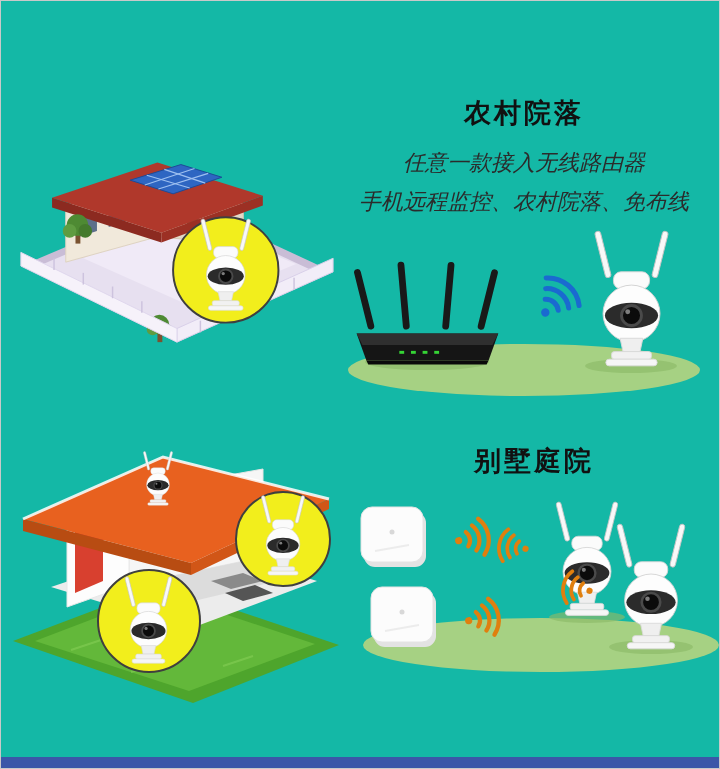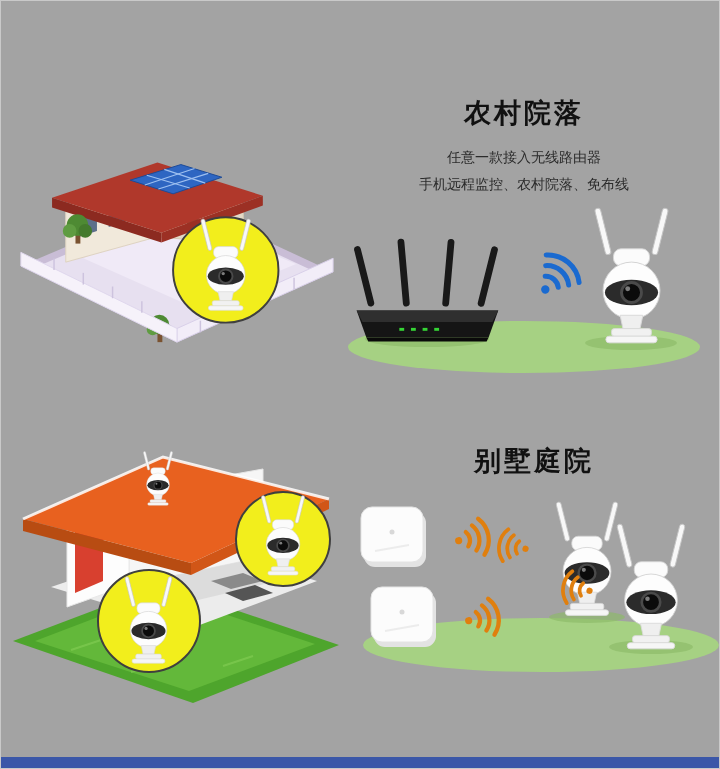--- a/index.html
+++ b/index.html
@@ -1,28 +1,28 @@
 <!DOCTYPE html>
 <html><head>
 <meta charset="utf-8">
 <style>
   html,body { margin:0; padding:0; background:#fff; }
   .page {
     position:relative; width:720px; height:769px; box-sizing:border-box;
-    background:#a3a3a3; border:1px solid #c9c9c9; overflow:hidden;
+    background:#14b8a6; border:1px solid #c9c9c9; overflow:hidden;
     font-family:"Liberation Sans", sans-serif;
   }
   .illus { position:absolute; }
   .illus-house  { left:14px;  top:80px;  width:322px; height:292px; }
   .illus-villa  { left:10px;  top:434px; width:330px; height:272px; }
   .content { position:absolute; text-align:center; color:#1c1c1c; }
   .content-rural { left:338px; top:94px;  width:370px; }
   .content-villa { left:344px; top:442px; width:378px; }
   .section-title { margin:0 0 16px 0; font-size:27px; font-weight:700; letter-spacing:3px; color:#111; }
-  .section-line  { margin:7px 0; font-size:14px; line-height:1.45; color:#2b2b2b; }
+  .section-line  { margin:7px 0; font-size:22px; line-height:1.45; color:#2b2b2b;font-style:italic; }
   .scene { margin-top:10px; }
   .footer-bar { position:absolute; left:0; right:0; bottom:0; height:11px; background:#3b57a8; }
   .wifi-blue   { color:#1a6ad0; }
   .wifi-orange { color:#e07f0e; }
   svg { display:block; }
 </style>
 </head>
 <body>
 
 <svg width="0" height="0" style="position:absolute" aria-hidden="true" xmlns="http://www.w3.org/2000/svg">

